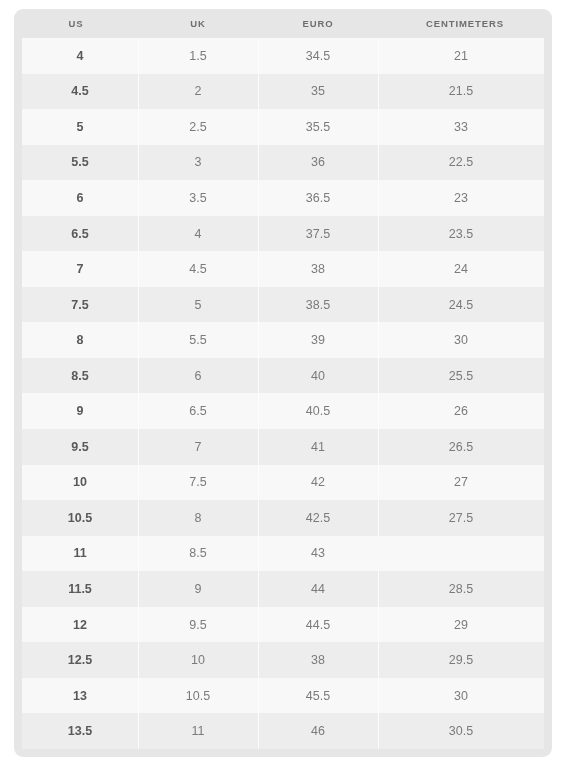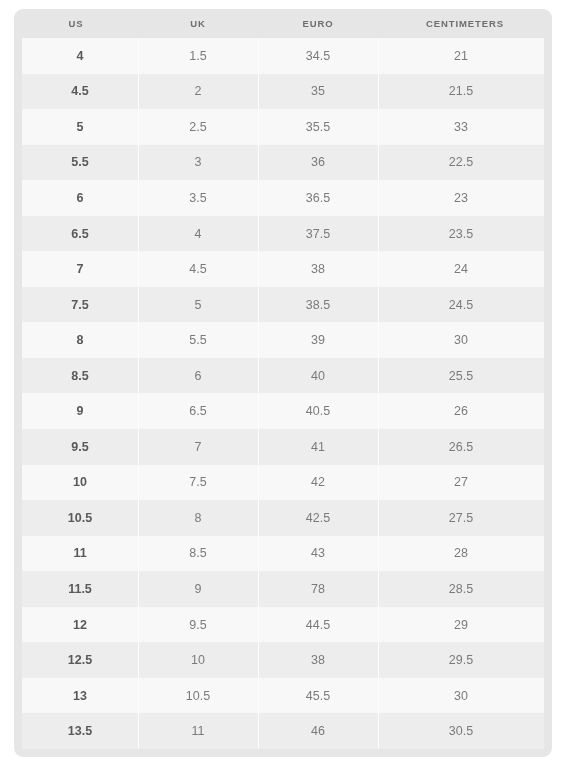--- a/index.html
+++ b/index.html
@@ -205,26 +205,25 @@
         <div class="row even">
           <div class="cell c1 col-us">10.5</div>
           <div class="cell c2">8</div>
           <div class="cell c3">42.5</div>
           <div class="cell c4">27.5</div>
         </div>
         <div class="row odd">
           <div class="cell c1 col-us">11</div>
           <div class="cell c2">8.5</div>
           <div class="cell c3">43</div>
-          <div class="cell c4">28</div>
         </div>
         <div class="row even">
           <div class="cell c1 col-us">11.5</div>
           <div class="cell c2">9</div>
-          <div class="cell c3">78</div>
+          <div class="cell c3">44</div>
           <div class="cell c4">28.5</div>
         </div>
         <div class="row odd">
           <div class="cell c1 col-us">12</div>
           <div class="cell c2">9.5</div>
           <div class="cell c3">44.5</div>
           <div class="cell c4">29</div>
         </div>
         <div class="row even">
           <div class="cell c1 col-us">12.5</div>

